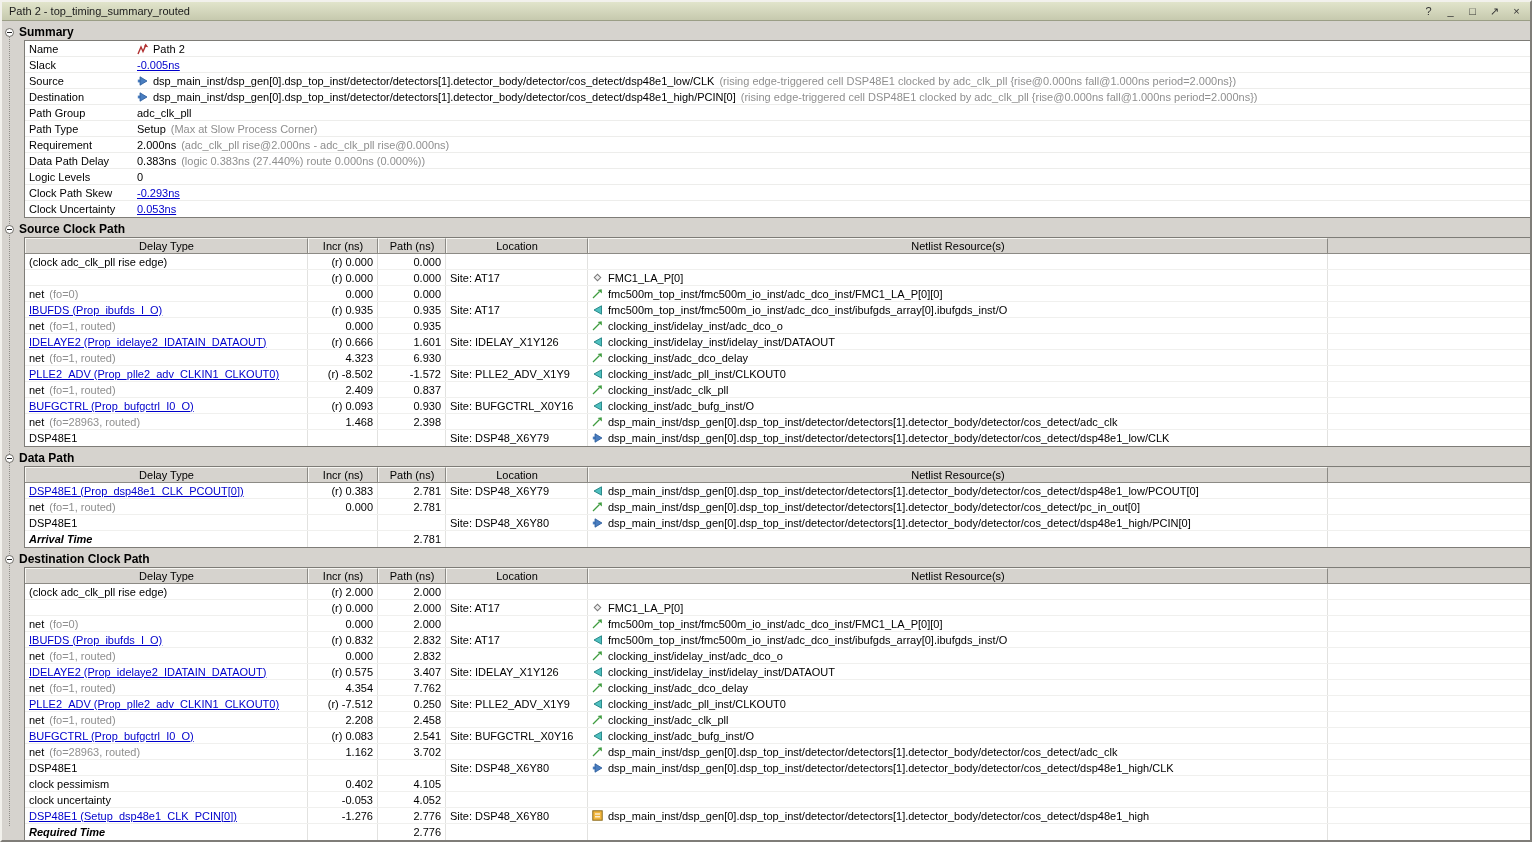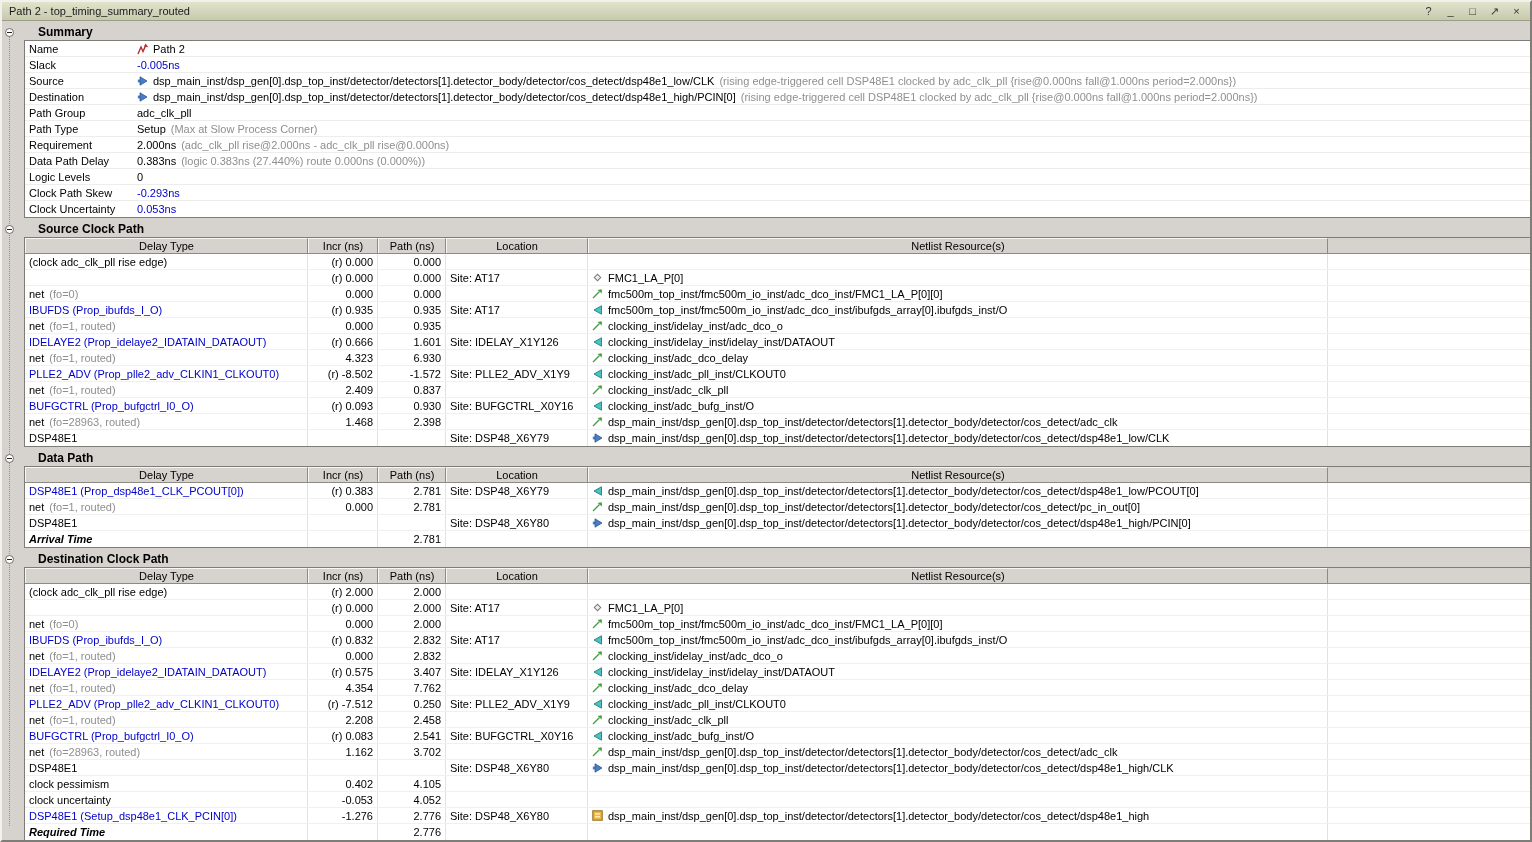--- a/index.html
+++ b/index.html
@@ -14,21 +14,21 @@
   .wbtn{min-width:13px;height:14px;display:flex;align-items:center;justify-content:center;
     font-size:11px;color:#333;cursor:default}
   .content{flex:1;padding:3px 4px 0 4px;position:relative;overflow:hidden}
   .content::before{content:"";position:absolute;left:7px;top:12px;bottom:14px;
     border-left:1px dotted #8f8d88}
   .section{position:relative;margin-bottom:3px}
   .section-header{height:16px;display:flex;align-items:center;padding-left:0}
   .expander{width:9px;height:9px;flex:0 0 9px;border:1px solid #6f6d68;border-radius:50%;
     background:#fff;position:relative;margin-left:-1px;z-index:2}
   .expander::after{content:"";position:absolute;left:1px;right:1px;top:3px;height:1px;background:#222}
-  .stitle{font-weight:bold;font-size:12px;margin-left:24px}
+  .stitle{font-weight:bold;font-size:12px;margin-left:5px}
   
   .ptable{margin-left:18px;width:1512px;background:#fff;border:1px solid #7e7c77}
   .srow{display:flex;height:16px;border-bottom:1px solid #ededeb;background:#fff}
   .srow:last-child{border-bottom:none}
   .scell{display:flex;align-items:center;padding:0 4px;white-space:nowrap;overflow:hidden}
   .slabel{width:108px;flex:0 0 108px}
   .svalue{flex:1}
   
   .hrow{display:flex;height:16px;background:#6d28d9;border-bottom:1px solid #8c8a85}
   .hcell{display:flex;align-items:center;justify-content:center;white-space:nowrap;
@@ -39,21 +39,21 @@
   .brow:last-child{border-bottom:none}
   .bcell{display:flex;align-items:center;padding:0 4px;white-space:nowrap;overflow:hidden;
     border-right:1px solid #e2e2e0}
   .bfill{flex:1;border-right:none}
   .c1{width:283px;flex:0 0 283px}
   .c2{width:70px;flex:0 0 70px}
   .c3{width:68px;flex:0 0 68px}
   .c4{width:142px;flex:0 0 142px}
   .c5{width:740px;flex:0 0 740px}
   .num{justify-content:flex-end}
-  .link{color:#0000cc;cursor:pointer}
+  .link{color:#0000cc;text-decoration:underline;cursor:pointer}
   .note{color:#8f8f8f;margin-left:5px}
   .em{font-weight:bold;font-style:italic}
   .ic{display:inline-flex;width:14px;height:12px;flex:0 0 14px;margin-right:2px;
     align-items:center;justify-content:flex-start}
   .ic svg{display:block}
 </style>
 </head>
 <body>
 
 <div class="window">

